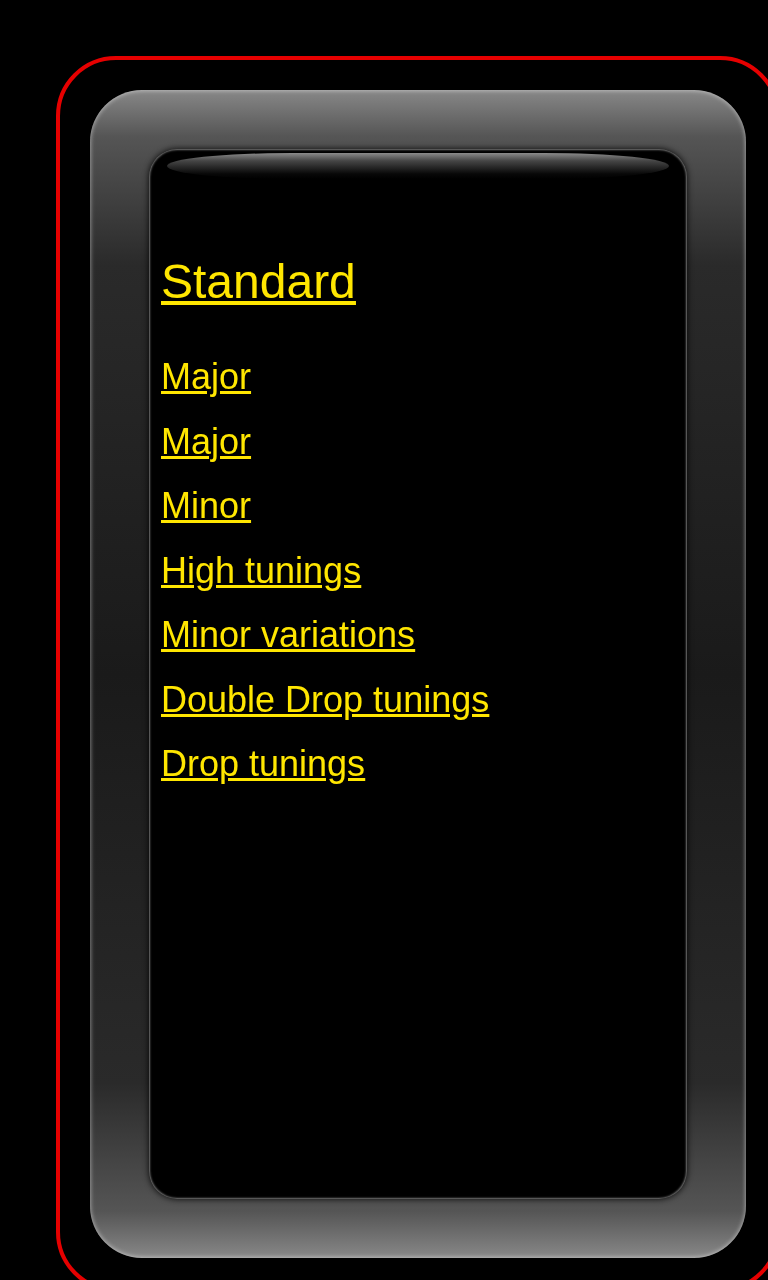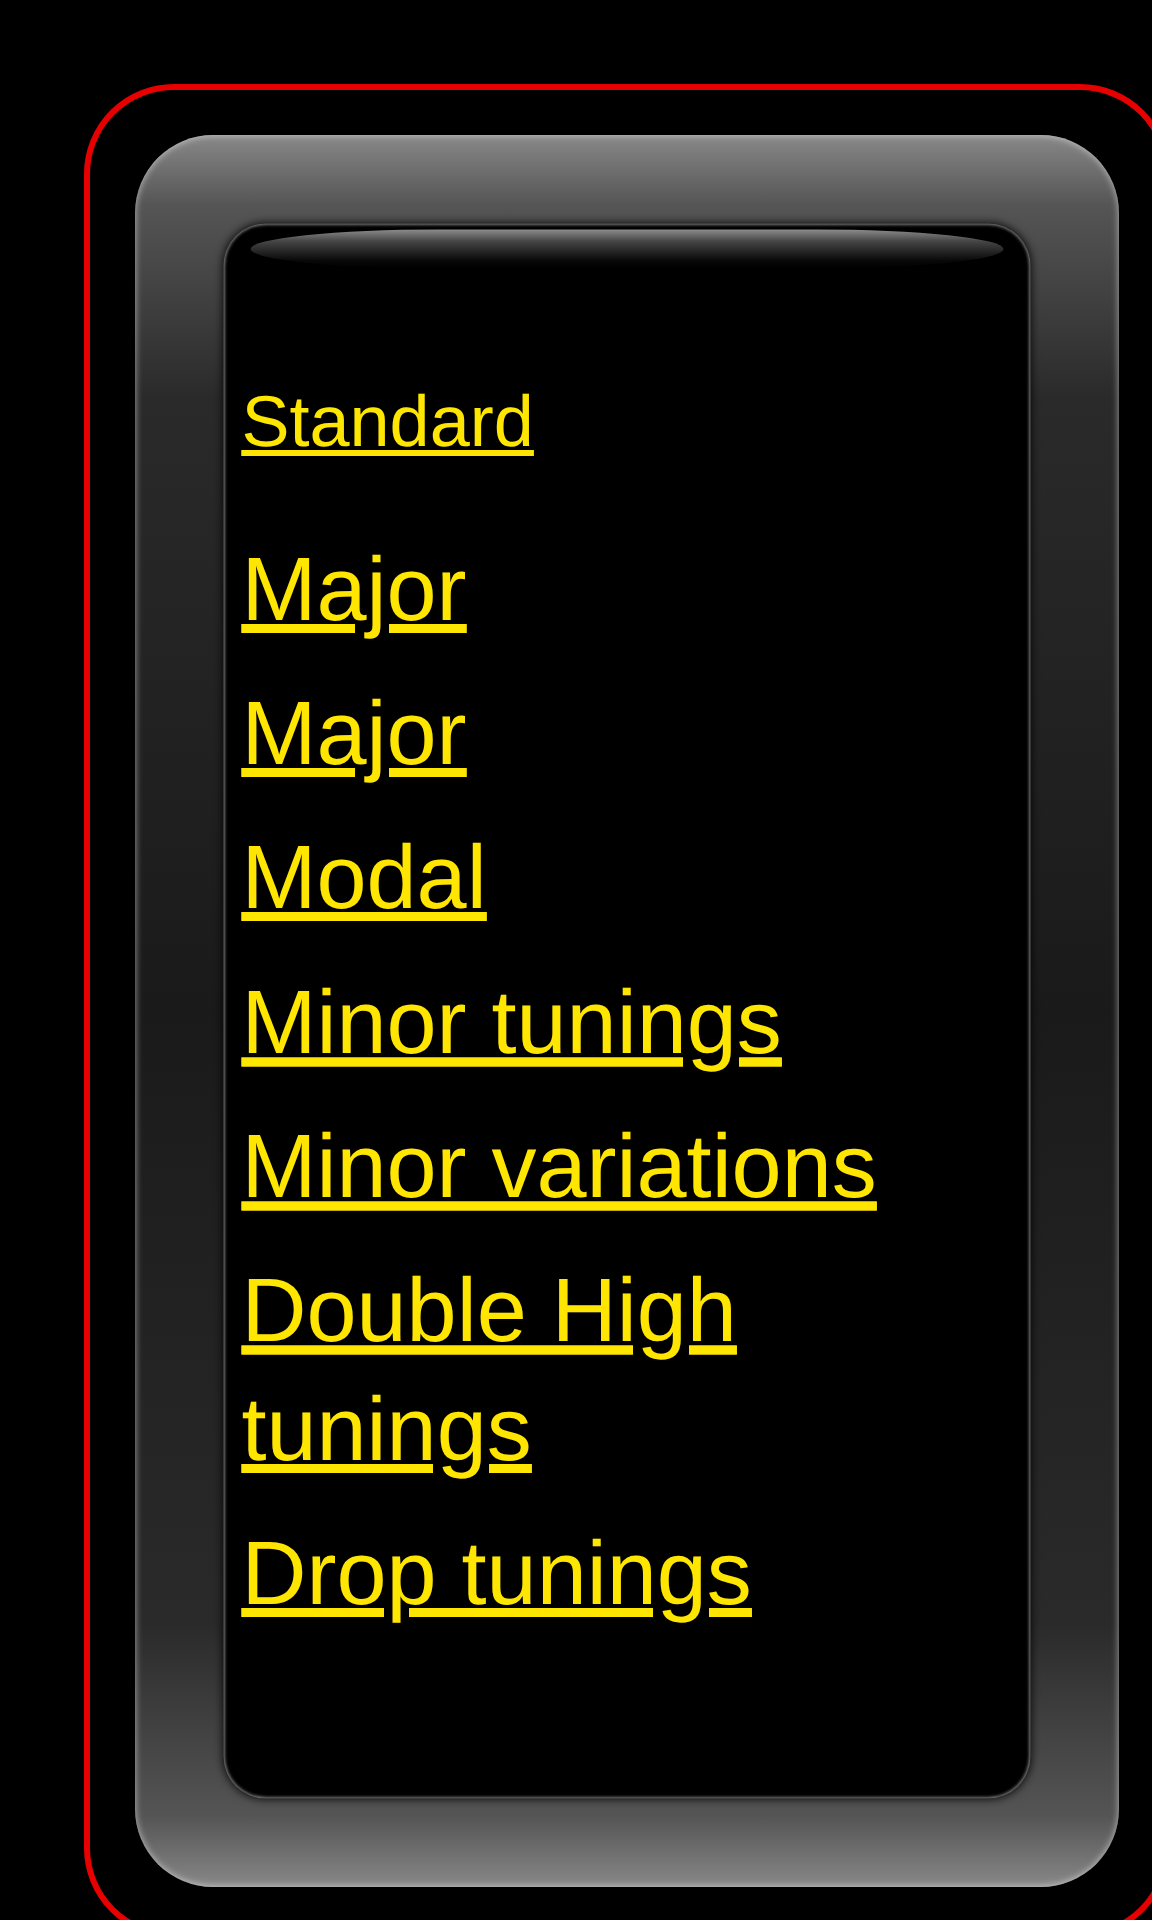--- a/index.html
+++ b/index.html
@@ -71,38 +71,38 @@
       padding: 40px 10px 10px 10px;
       color: #ffe600;
     }
     .heading {
       font-size: 48px;
       font-weight: 400;
       margin-bottom: 44px;
       margin-left: 2px;
     }
     .menu-item {
-      font-size: 60px;
+      font-size: 36px;
       font-weight: 400;
       line-height: 1.32;
       margin-left: 2px;
       cursor: pointer;
     }
   </style>
 </head>
 <body>
 
 <div class="outer-frame">
   <div class="mid-frame">
     <div class="inner-frame"></div>
     <div class="top-gloss"></div>
     <div class="content">
       <div class="heading">Standard</div>
       <div class="menu-item">Major</div>
       <div class="menu-item">Major</div>
-      <div class="menu-item">Modal</div>
-      <div class="menu-item">Minor tunings</div>
+      <div class="menu-item">Minor</div>
+      <div class="menu-item">High tunings</div>
       <div class="menu-item">Minor variations</div>
-      <div class="menu-item">Double High tunings</div>
+      <div class="menu-item">Double Drop tunings</div>
       <div class="menu-item">Drop tunings</div>
     </div>
   </div>
 </div>
 
 </body></html>

